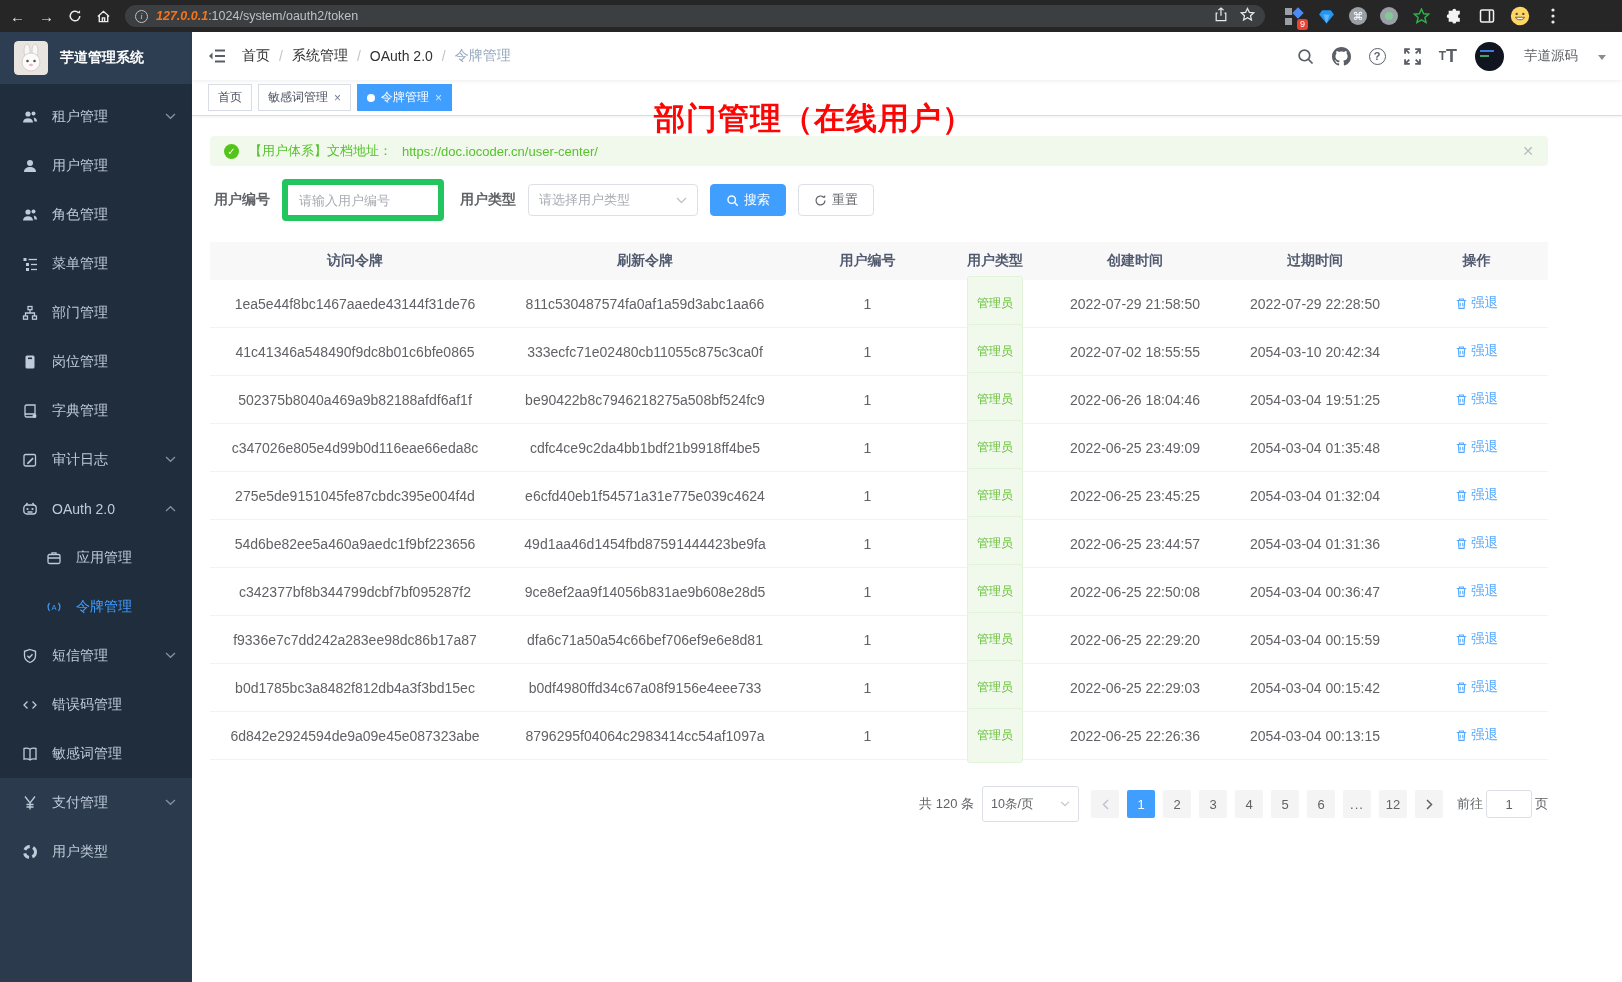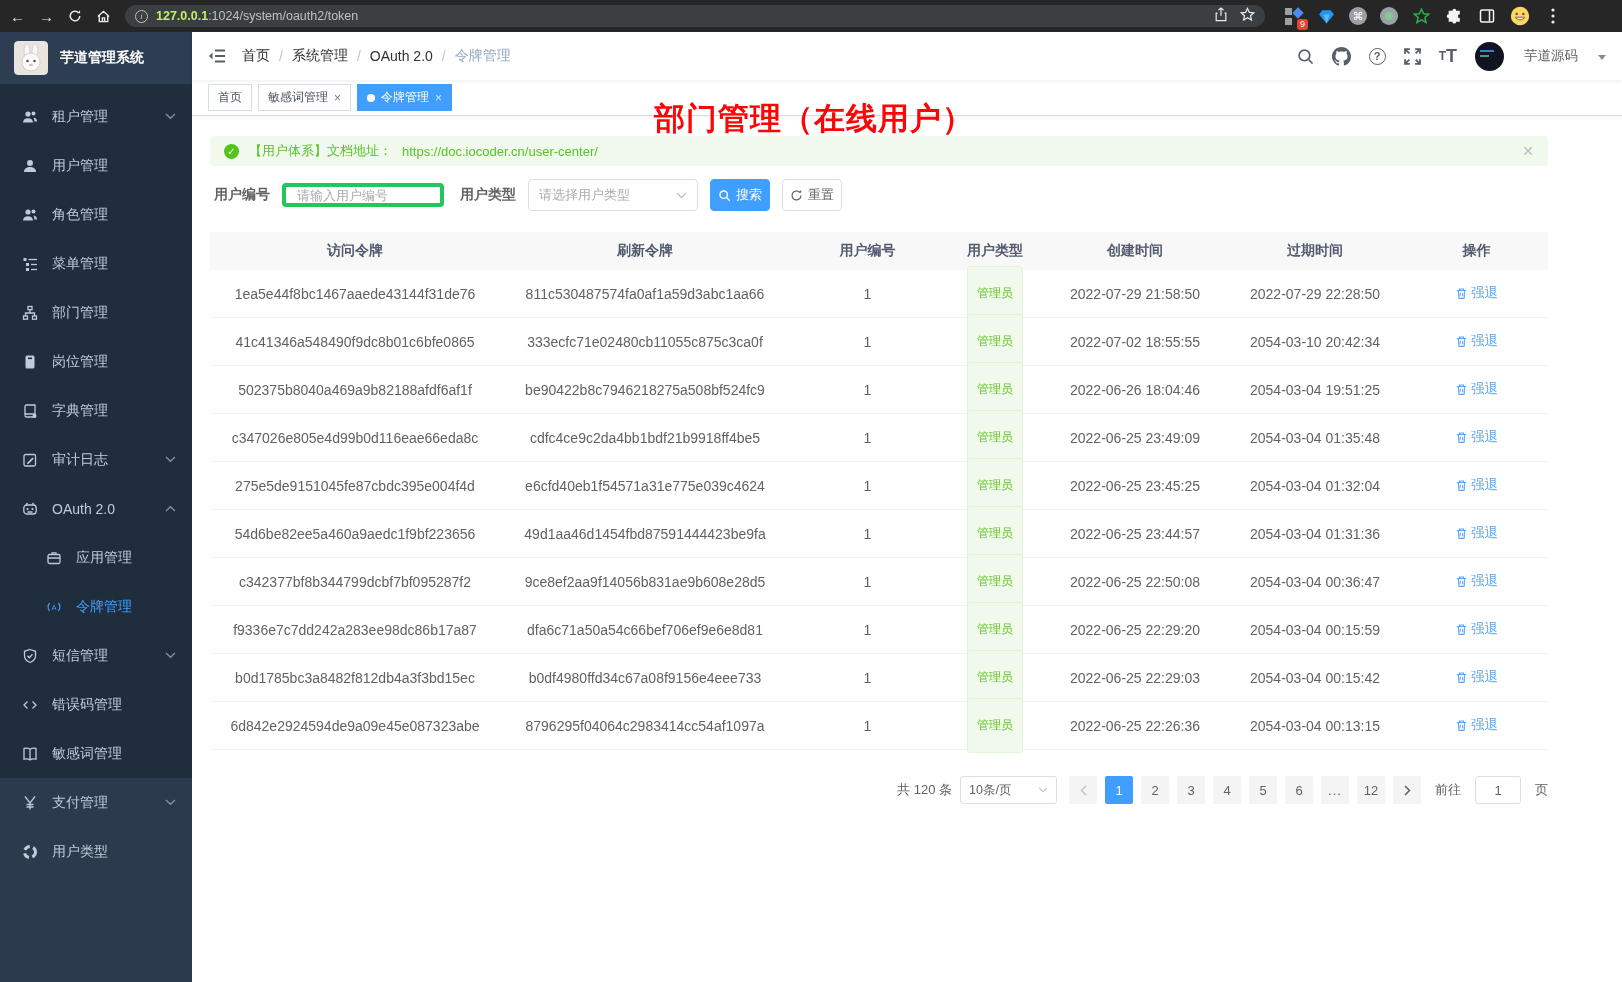--- a/index.html
+++ b/index.html
@@ -8,21 +8,21 @@
 
   
   .browser-bar { height:32px; background:#262626; display:flex; align-items:center; padding:0 10px; gap:4px; }
   .bnav { display:flex; gap:14px; align-items:center; margin-right:10px; }
   .bnav .bicon { color:#e8eaed; font-size:15px; line-height:1; cursor:pointer; display:flex; align-items:center; }
   .url-pill { flex:1; max-width:1140px; height:22px; background:#3c3f41; border-radius:11px;
     display:flex; align-items:center; padding:0 10px; gap:8px; }
   .info-i { width:13px; height:13px; border:1px solid #bdc1c6; border-radius:50%; color:#bdc1c6;
     font-size:9px; display:flex; align-items:center; justify-content:center; font-style:italic; font-family:"Liberation Serif",serif; }
   .url-text { font-size:12.5px; color:#bdc1c6; white-space:nowrap; }
-  .url-text b { color:#bef264; font-weight:bold; }
+  .url-text b { color:#f97316; font-weight:bold;font-style:italic; }
   .pill-right { margin-left:auto; display:flex; gap:12px; align-items:center; color:#e8eaed; }
   .ext-row { display:flex; align-items:center; gap:13px; margin-left:14px; }
   .ext { position:relative; width:20px; height:20px; display:flex; align-items:center; justify-content:center; cursor:pointer; }
   .badge9 { position:absolute; bottom:-4px; right:-5px; background:#e94235; color:#fff; font-size:9px;
     padding:0 3px; border-radius:3px; line-height:11px; }
   .sq { width:7px; height:7px; background:#9aa0a6; display:inline-block; }
   .diam { width:8px; height:8px; background:#4c8bf5; transform:rotate(45deg); display:inline-block; }
   .gcirc { width:18px; height:18px; border-radius:50%; background:#9aa0a6; color:#fff; font-size:11px;
     display:flex; align-items:center; justify-content:center; }
   .gcirc .in-dot { width:8px; height:8px; border-radius:50%; background:#81c995; }
@@ -88,52 +88,52 @@
   .alert { height:30px; background:#f0f9eb; border-radius:4px; display:flex; align-items:center;
     gap:10px; padding:0 14px; margin-bottom:13px; }
   .check-circle { width:15px; height:15px; border-radius:50%; background:#52c41a; color:#fff;
     font-size:10px; display:flex; align-items:center; justify-content:center; flex-shrink:0; }
   .alert-text, .alert-link { font-size:13px; color:#57c22d; }
   .alert-link { text-decoration:none; }
   .alert-close { margin-left:auto; color:#b7bbc2; font-size:14px; cursor:pointer; }
 
   .filters { display:flex; align-items:center; gap:12px; margin-bottom:21px; }
   .f-label { font-size:14px; font-weight:bold; color:#606266; margin-left:4px; white-space:nowrap; }
-  .f-input { width:162px; height:24px; border:4px solid #22c55e; border-radius:4px; padding:0 11px;
+  .f-input { width:162px; height:42px; border:6px solid #22c55e; border-radius:4px; padding:0 11px;
     font-size:13px; color:#606266; outline:none; font-family:inherit; }
   .f-input::placeholder { color:#a8abb2; }
   .f-select { width:170px; height:32px; border:1px solid #dcdfe6; border-radius:4px; padding:0 10px;
     display:flex; align-items:center; cursor:pointer; }
   .f-select .ph { font-size:13px; color:#a8abb2; flex:1; }
   .btn { height:32px; border-radius:4px; font-size:13px; display:flex; align-items:center; gap:5px;
-    padding:0 7px; cursor:pointer; border:1px solid #dcdfe6; background:#fff; color:#606266;font-family:Liberation Mono, monospace; }
+    padding:0 15px; cursor:pointer; border:1px solid #dcdfe6; background:#fff; color:#606266;font-family:Liberation Mono, monospace; }
   .btn.primary { background:#409eff; border-color:#409eff; color:#fff; }
 
   
   .ttable { width:1338px; font-size:14px; color:#606266; }
   .thead, .trow { display:grid; grid-template-columns:290px 290px 155px 100px 180px 180px 143px; align-items:center; }
   .thead { height:38px; background:#f8f8f9; color:#515a6e; font-weight:bold; }
   .tcell { text-align:center; white-space:nowrap; overflow:hidden; }
   .trow { height:48px; border-bottom:1px solid #f0f2f5; }
   .tag-badge { display:inline-block; padding:18px 9px; font-size:12px; border-radius:3px;
     background:#f0f9eb; color:#67c23a; border:1px solid #e1f3d8; }
   .action-link { color:#54a8ff; display:inline-flex; align-items:center; gap:3px; cursor:pointer; font-size:13.5px; }
 
   
   .pager { width:1338px; display:flex; align-items:center; justify-content:flex-end; gap:8px;
     margin-top:26px; font-size:13px; color:#606266; }
-  .psel { width:97px; height:28px; border:1px solid #dcdfe6; border-radius:3px; display:flex;
+  .psel { width:97px; height:36px; border:1px solid #dcdfe6; border-radius:3px; display:flex;
     align-items:center; padding:0 8px; margin-right:4px; cursor:pointer; }
   .psel span { flex:1; font-size:12.5px; color:#606266; }
   .pbtn { min-width:28px; height:28px; border-radius:2px; background:#f4f4f5; display:flex;
     align-items:center; justify-content:center; font-size:13px; color:#606266; cursor:pointer; padding:0 4px; }
   .pbtn.active { background:#409eff; color:#fff; }
   .pbtn.disabled { color:#c0c4cc; }
   .pbtn.ellipsis { background:#f4f4f5; letter-spacing:1px; }
-  .goto { display:flex; align-items:center; gap:14px; margin-left:6px; }
+  .goto { display:flex; align-items:center; gap:3px; margin-left:6px; }
   .goto input { width:46px; height:28px; border:1px solid #dcdfe6; border-radius:3px; text-align:center;
     font-size:13px; color:#606266; outline:none; font-family:inherit; }
 </style>
 </head>
 <body>
 
 <div class="browser-bar">
   <div class="bnav">
     <span class="bicon">←</span>
     <span class="bicon">→</span>

